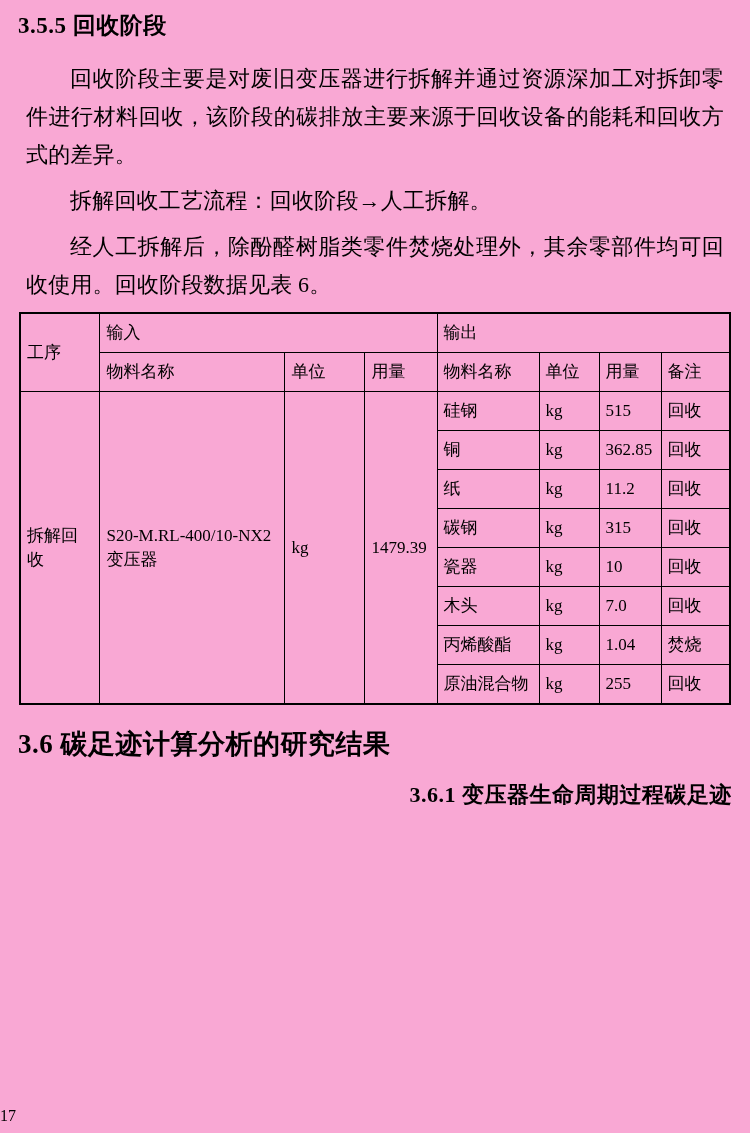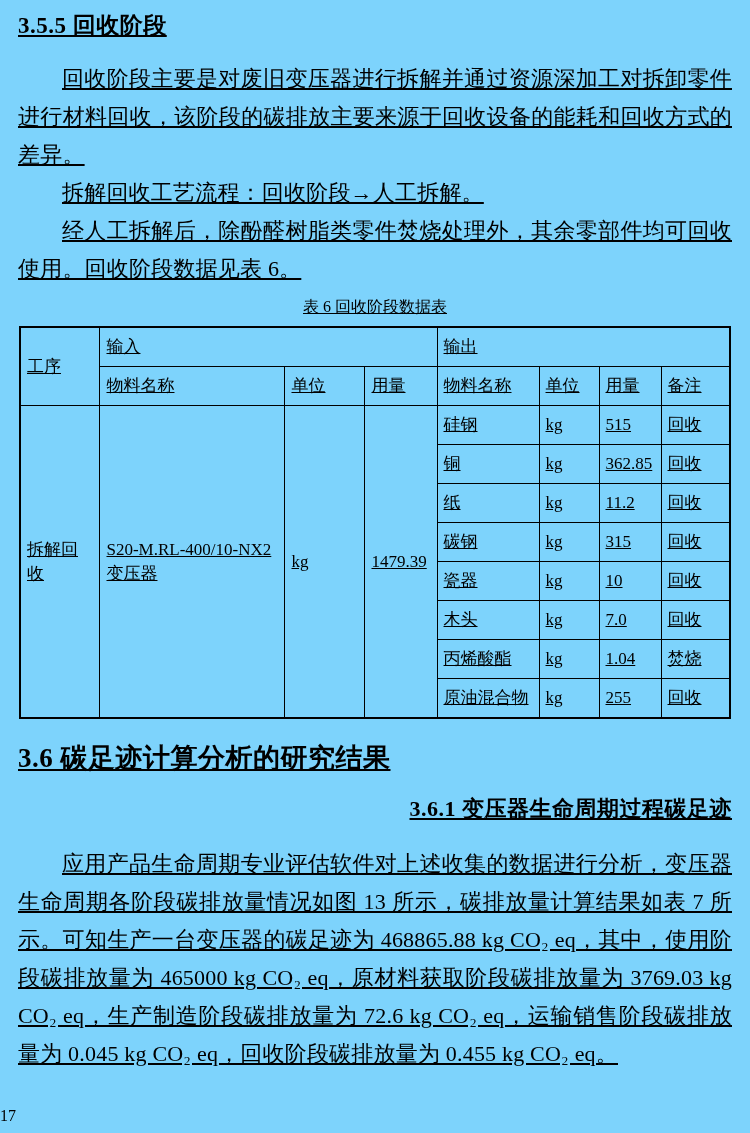--- a/index.html
+++ b/index.html
@@ -5,39 +5,38 @@
   html, body {
     margin: 0;
     padding: 0;
     background: #ffffff;
   }
   .page {
     position: relative;
     width: 750px;
     height: 1133px;
     box-sizing: border-box;
-    background: #7dd3fc;
+    background: #f9a8d4;
     color: #000000;
     font-family: "Liberation Serif", "DejaVu Serif", serif;
     padding: 6px 18px 0 18px;
     overflow: hidden;
-    text-decoration: underline;
   }
   .h-level1 {
     font-size: 23px;
     font-weight: bold;
     line-height: 36px;
     margin: 0;
     padding-top: 2px;
     letter-spacing: 0.5px;
   }
   .para {
     font-size: 22px;
     line-height: 38px;
-    margin: 0;
+    margin: 8px;
     text-align: justify;
     text-indent: 2em;
     letter-spacing: 0.2px;
   }
   .para.first {
     margin-top: 16px;
   }
   .table-caption {
     margin-top: 8px;
     text-align: center;
@@ -97,21 +96,20 @@
 <body>
 
 <div class="page">
 
   <h1 class="h-level1">3.5.5 回收阶段</h1>
 
   <p class="para first">回收阶段主要是对废旧变压器进行拆解并通过资源深加工对拆卸零件进行材料回收，该阶段的碳排放主要来源于回收设备的能耗和回收方式的差异。</p>
   <p class="para">拆解回收工艺流程：回收阶段→人工拆解。</p>
   <p class="para">经人工拆解后，除酚醛树脂类零件焚烧处理外，其余零部件均可回收使用。回收阶段数据见表 6。</p>
 
-  <div class="table-caption">表 6 回收阶段数据表</div>
 
   <table class="data-table">
     <colgroup>
       <col style="width:80px">
       <col style="width:185px">
       <col style="width:80px">
       <col style="width:72px">
       <col style="width:102px">
       <col style="width:60px">
       <col style="width:62px">
@@ -184,17 +182,16 @@
         <td>kg</td>
         <td>255</td>
         <td>回收</td>
       </tr>
     </tbody>
   </table>
 
   <h2 class="h-36">3.6 碳足迹计算分析的研究结果</h2>
   <h3 class="h-361">3.6.1 变压器生命周期过程碳足迹</h3>
 
-  <p class="para result">应用产品生命周期专业评估软件对上述收集的数据进行分析，变压器生命周期各阶段碳排放量情况如图 13 所示，碳排放量计算结果如表 7 所示。可知生产一台变压器的碳足迹为 468865.88 kg CO₂ eq，其中，使用阶段碳排放量为 465000 kg CO₂ eq，原材料获取阶段碳排放量为 3769.03 kg CO₂ eq，生产制造阶段碳排放量为 72.6 kg CO₂ eq，运输销售阶段碳排放量为 0.045 kg CO₂ eq，回收阶段碳排放量为 0.455 kg CO₂ eq。</p>
 
   <div class="page-number">17</div>
 
 </div>
 
 </body></html>

